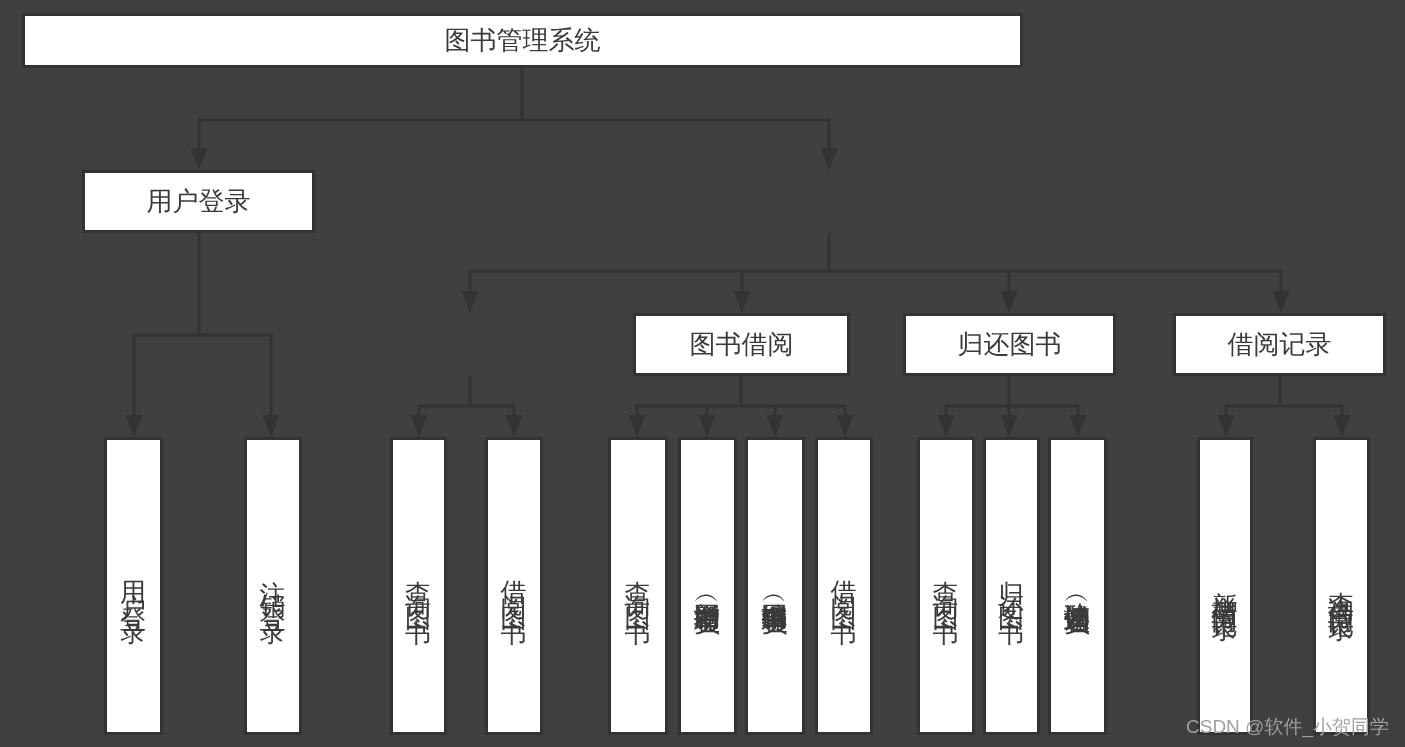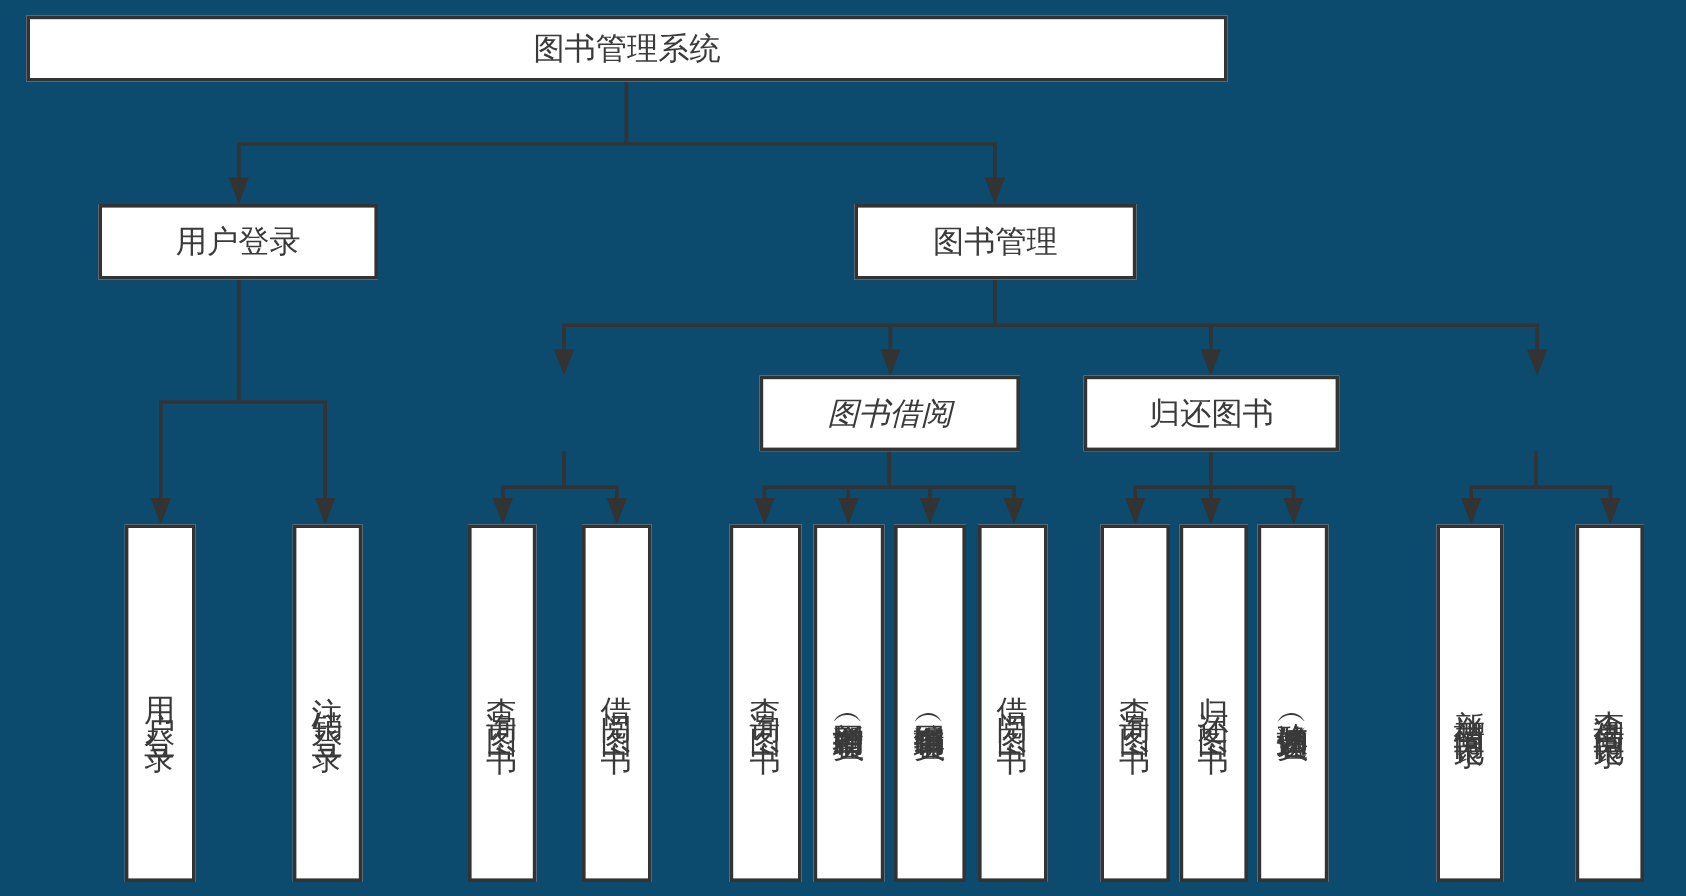--- a/index.html
+++ b/index.html
@@ -1,19 +1,19 @@
 <!DOCTYPE html>
 <html><head>
 <meta charset="utf-8">
 <style>
   html,body{margin:0;padding:0;background:#ffffff;}
   #stage{
     position:relative;
     width:1405px;height:747px;
-    background:#0c4a6e;
+    background:#404040;
     font-family:"Liberation Sans","DejaVu Sans",sans-serif;
     overflow:hidden;
   }
   #wires{position:absolute;left:0;top:0;pointer-events:none;}
   .hnode{
     position:absolute;box-sizing:border-box;
     border:3px solid #333333;background:#ffffff;
     display:flex;align-items:center;justify-content:center;
     font-size:26px;color:#3a3a3a;white-space:nowrap;
   }
@@ -81,29 +81,29 @@
     </g>
   </svg>
 
   <div class="hnode" style="left:22px;top:13px;width:1001px;height:55px;">
     <span>图书管理系统</span>
   </div>
 
   <div class="hnode" style="left:82px;top:170px;width:233px;height:63px;">
     <span>用户登录</span>
   </div>
-  <div class="hnode" style="left:712px;top:170px;width:235px;height:63px;">
-    <span>图书管理</span>
-  </div>
 
-  <div class="hnode" style="left:633px;top:313px;width:217px;height:63px;font-style:italic;">
+  <div class="hnode" style="left:633px;top:313px;width:217px;height:63px;">
     <span>图书借阅</span>
   </div>
   <div class="hnode" style="left:903px;top:313px;width:213px;height:63px;">
     <span>归还图书</span>
+  </div>
+  <div class="hnode" style="left:1173px;top:313px;width:213px;height:63px;">
+    <span>借阅记录</span>
   </div>
 
   <div class="vnode v4" style="left:104px;width:59px;">
     <span>用户登录</span>
   </div>
   <div class="vnode v4" style="left:244px;width:58px;">
     <span>注销登录</span>
   </div>
 
   <div class="vnode v4" style="left:390px;width:57px;">
@@ -136,14 +136,15 @@
     <span>确认归还（管理员）</span>
   </div>
 
   <div class="vnode v6" style="left:1197px;width:56px;">
     <span>新增借阅记录</span>
   </div>
   <div class="vnode v6" style="left:1313px;width:57px;">
     <span>查询借阅记录</span>
   </div>
 
+  <div id="watermark">CSDN @软件_小贺同学</div>
 
 </div>
 
 </body></html>

